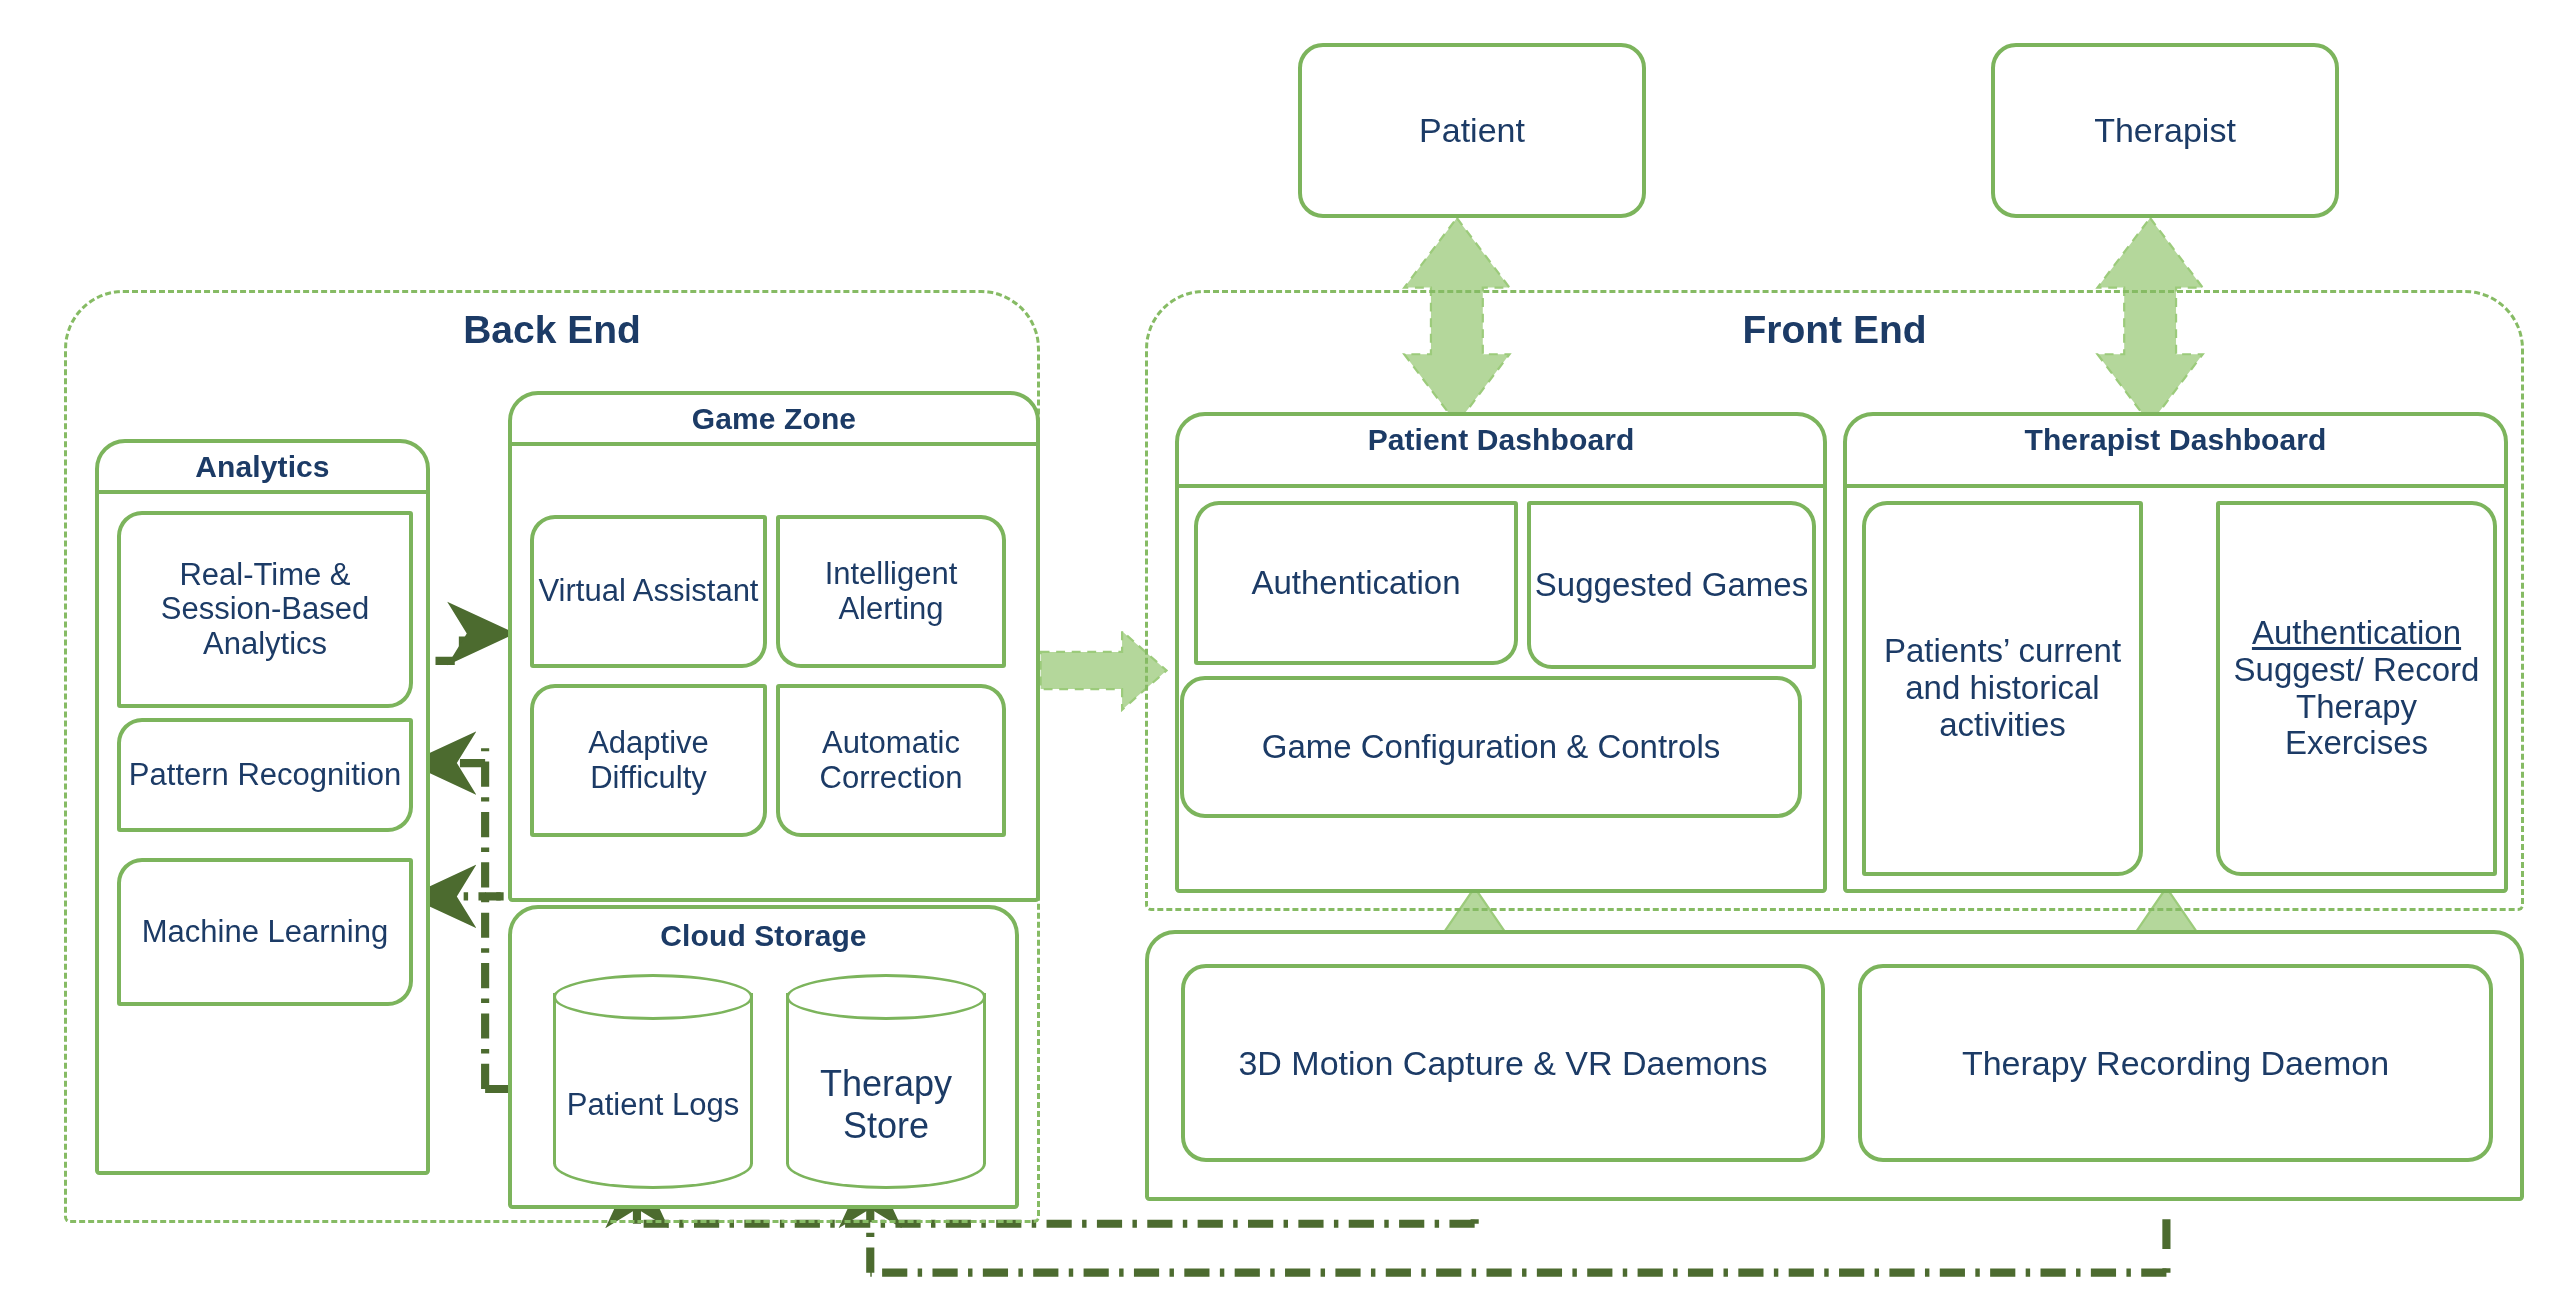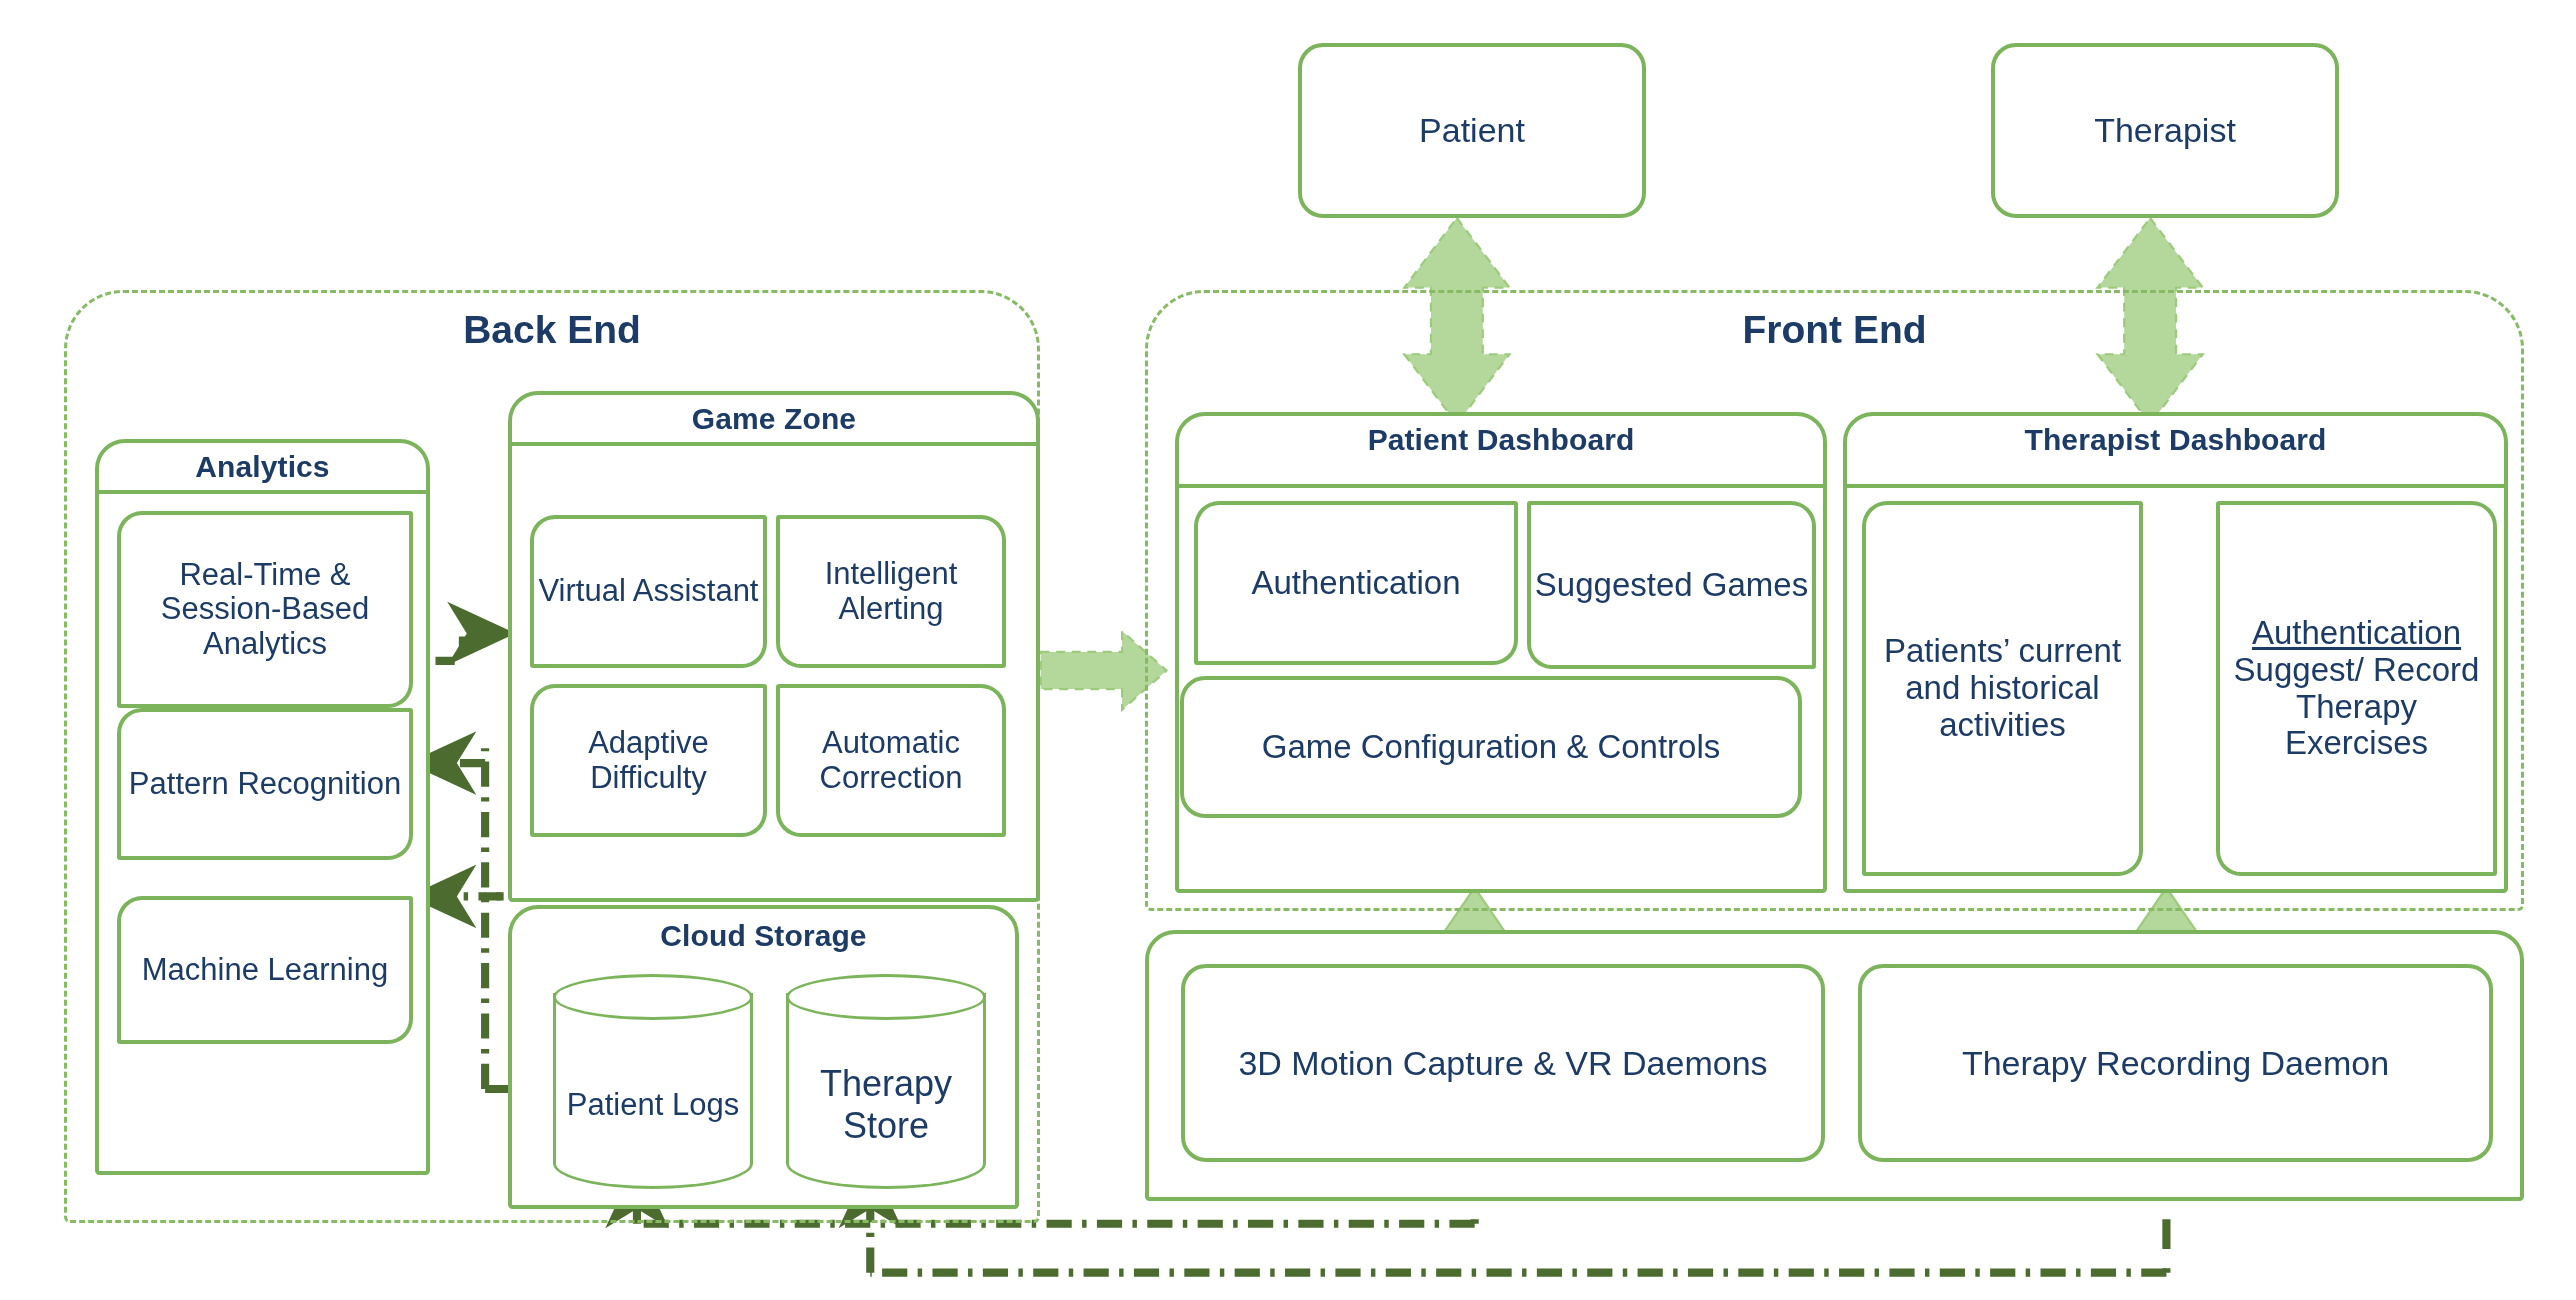--- a/index.html
+++ b/index.html
@@ -121,21 +121,21 @@
   <div class="zone" style="left:64px;top:290px;width:976px;height:933px;"></div>
   <div class="zone-title" style="left:64px;top:308px;width:976px;">Back End</div>
 
   <div class="grp" style="left:95px;top:391px;width:335px;height:736px;margin-top:48px;">
     <div class="grp-title">Analytics</div>
     <div class="grp-rule" style="top:47px;"></div>
     <div class="grp-body" style="top:52px;">
       <div class="box rnd-tl-br" style="position:relative;left:18px;top:16.3px;width:296px;height:197px;font-size:31px;">
         <span>Real-Time &amp; Session-Based Analytics</span>
       </div>
-      <div class="box rnd-tl-br" style="position:relative;left:18px;top:16px;width:296px;height:152px;font-size:31px;">
+      <div class="box rnd-tl-br" style="position:relative;left:18px;top:26px;width:296px;height:114px;font-size:31px;">
         <span>Pattern Recognition</span>
       </div>
       <div class="box rnd-tl-br" style="position:relative;left:18px;top:52px;width:296px;height:148px;font-size:31px;">
         <span>Machine Learning</span>
       </div>
     </div>
   </div>
 
   <div class="grp" style="left:508px;top:391px;width:532px;height:511px;">
     <div class="grp-title">Game Zone</div>

